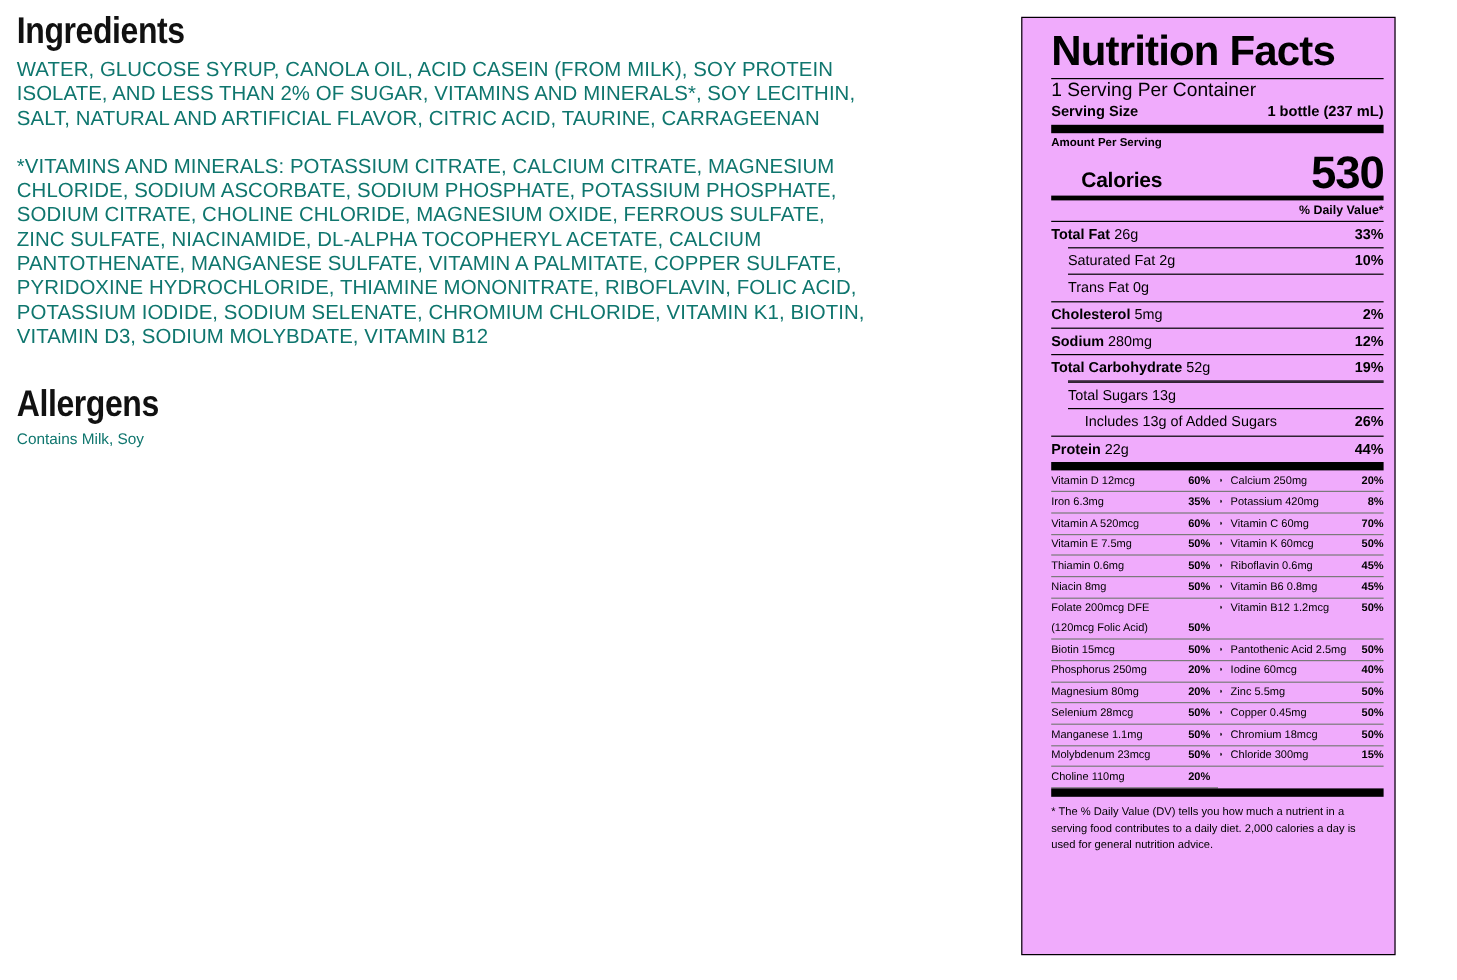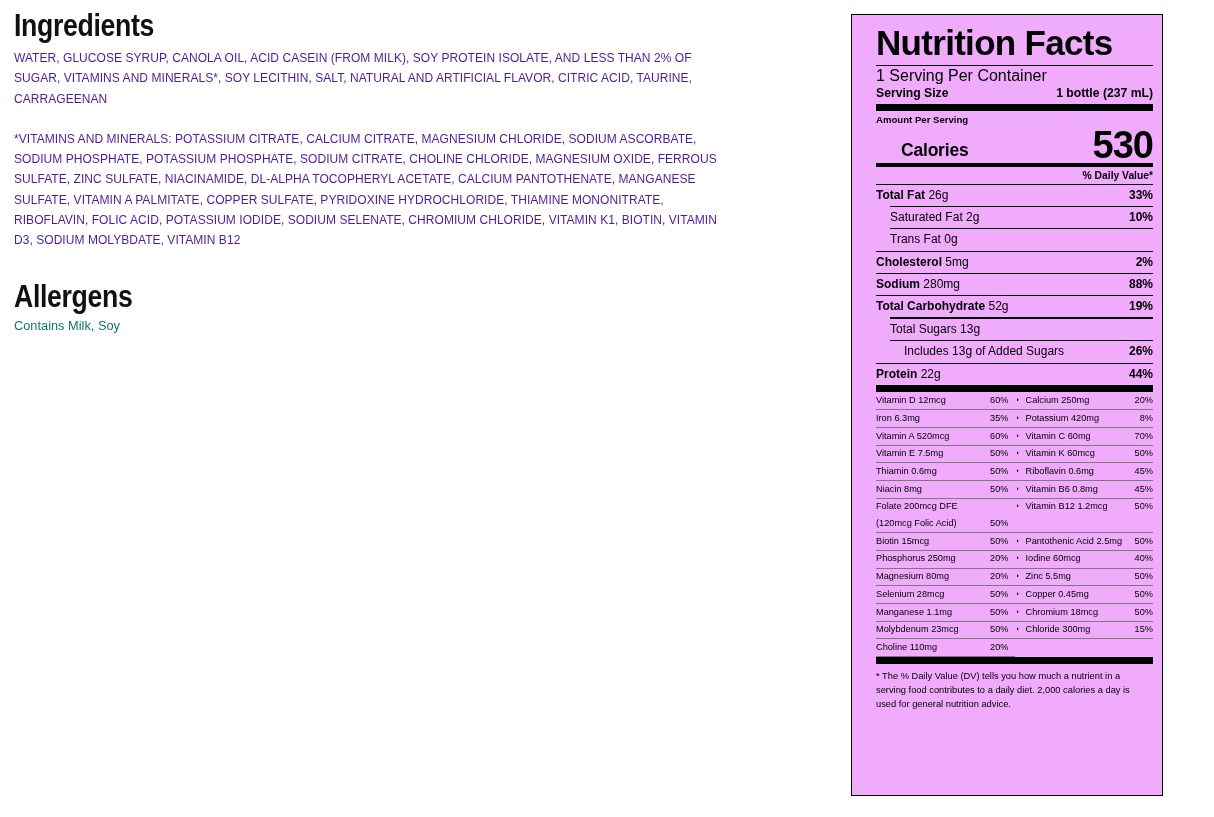--- a/index.html
+++ b/index.html
@@ -36,25 +36,25 @@
     font-size: 31px;
     line-height: 36px;
     letter-spacing: -0.4px;
     margin: 0 0 4px 0;
     transform: scaleX(0.86);
     transform-origin: left center;
     color: #111111;
   }
 
   .body-text {
-    font-size: 12px;
+    font-size: 17px;
     line-height: 20.3px;
     letter-spacing: 0.05px;
     margin: 0;
-    color: #4c1d95;
+    color: #0f766e;
     max-width: 716px;
   }
 
   .para-gap { height: 20px; }
 
   #allergens-block { margin-top: 28px; }
 
   #allergens-heading { margin-bottom: 2px; }
 
   .allergen-text {
@@ -191,21 +191,21 @@
     padding-left: 2px;
   }
   .vit-right .vit-name { padding-left: 9px; position: relative; }
   .vit-right.has-bullet .vit-name::before {
     content: "\2022";
     position: absolute;
     left: -1px;
     top: 0;
   }
   .vit-name { overflow: hidden; text-overflow: clip; }
-  .vit-dv { text-align: right; }
+  .vit-dv { text-align: right; font-weight: bold; }
 
   .vit-rule-full { border-bottom: 0.9px solid #7a7a7a; height: 0; }
   .vit-rule-left { border-bottom: 0.9px solid #7a7a7a; height: 0; width: 50%; }
 
   .footnote {
     font-size: 9.3px;
     line-height: 14px;
     padding-top: 5px;
     padding-right: 4px;
   }
@@ -276,21 +276,21 @@
           <span class="dv"></span>
         </div>
         <div class="rule-thin"></div>
         <div class="nut-line">
           <span class="name"><b>Cholesterol</b> 5mg</span>
           <span class="dv">2%</span>
         </div>
         <div class="rule-thin"></div>
         <div class="nut-line">
           <span class="name"><b>Sodium</b> 280mg</span>
-          <span class="dv">88%</span>
+          <span class="dv">12%</span>
         </div>
         <div class="rule-thin"></div>
         <div class="nut-line">
           <span class="name"><b>Total Carbohydrate</b> 52g</span>
           <span class="dv">19%</span>
         </div>
         <div class="rule-thin sub-rule-1"></div>
         <div class="rule-thin sub-rule-1"></div>
         <div class="nut-line indent-1">
           <span class="name">Total Sugars 13g</span>

